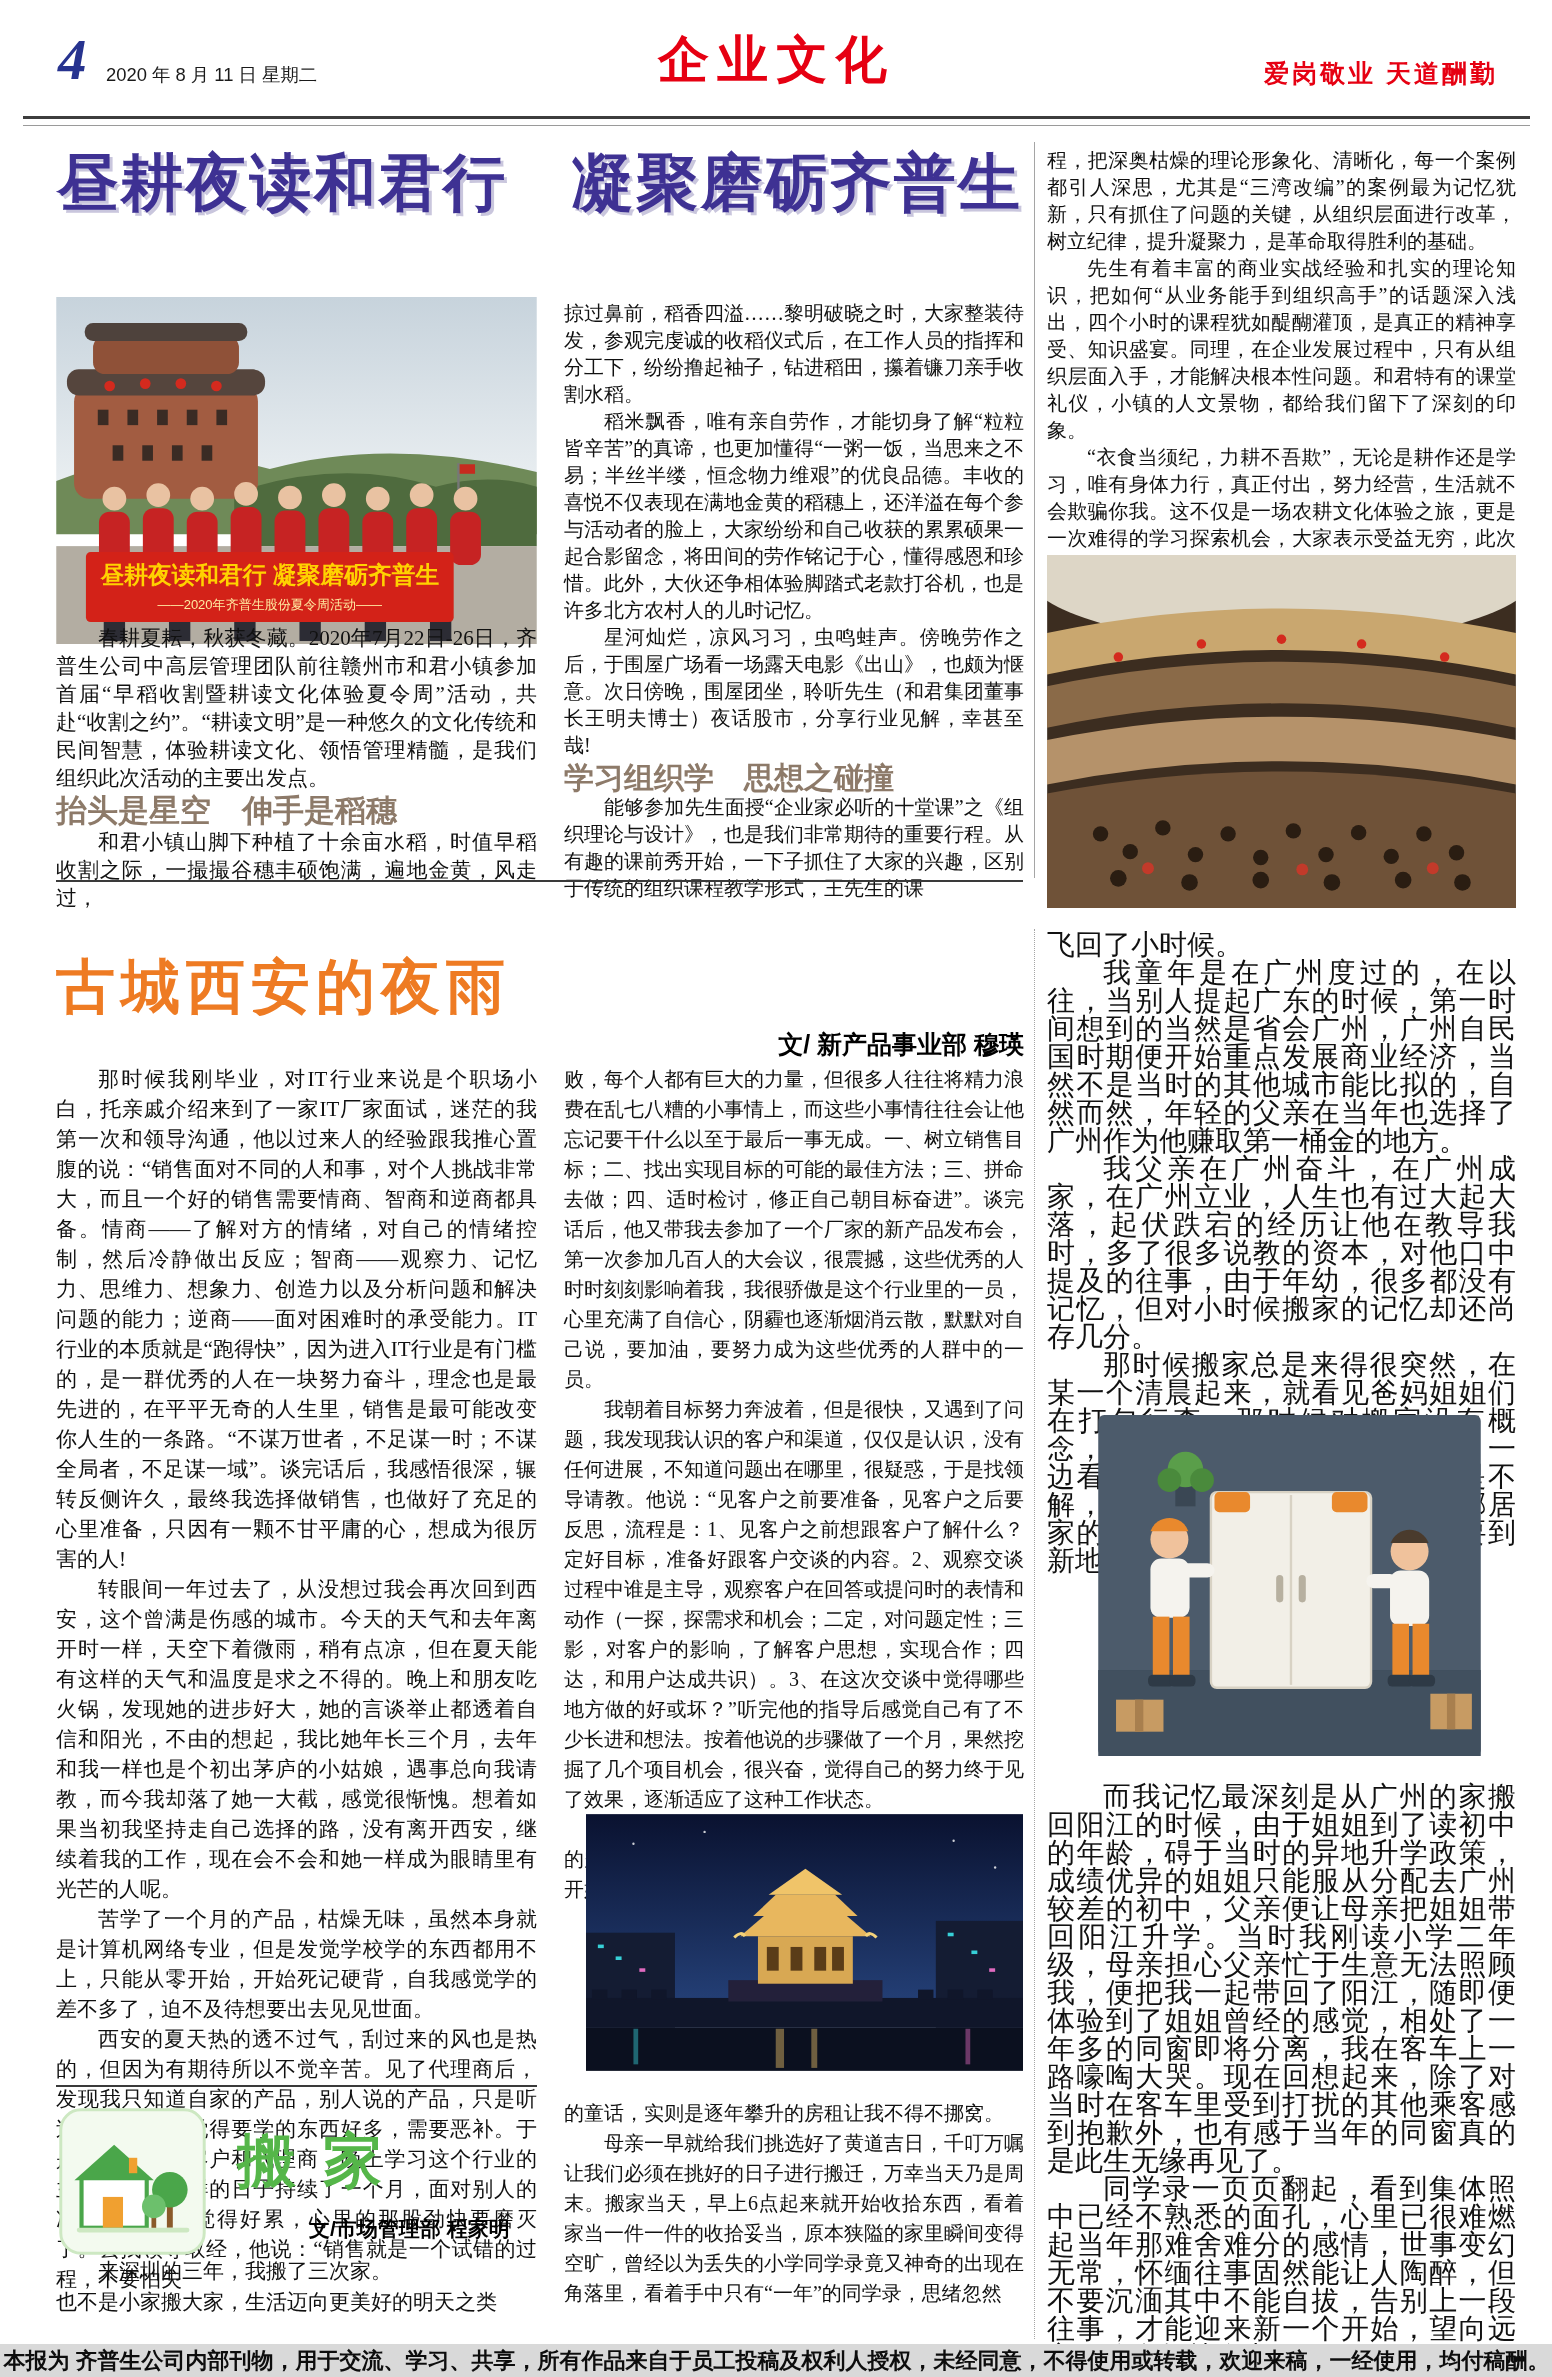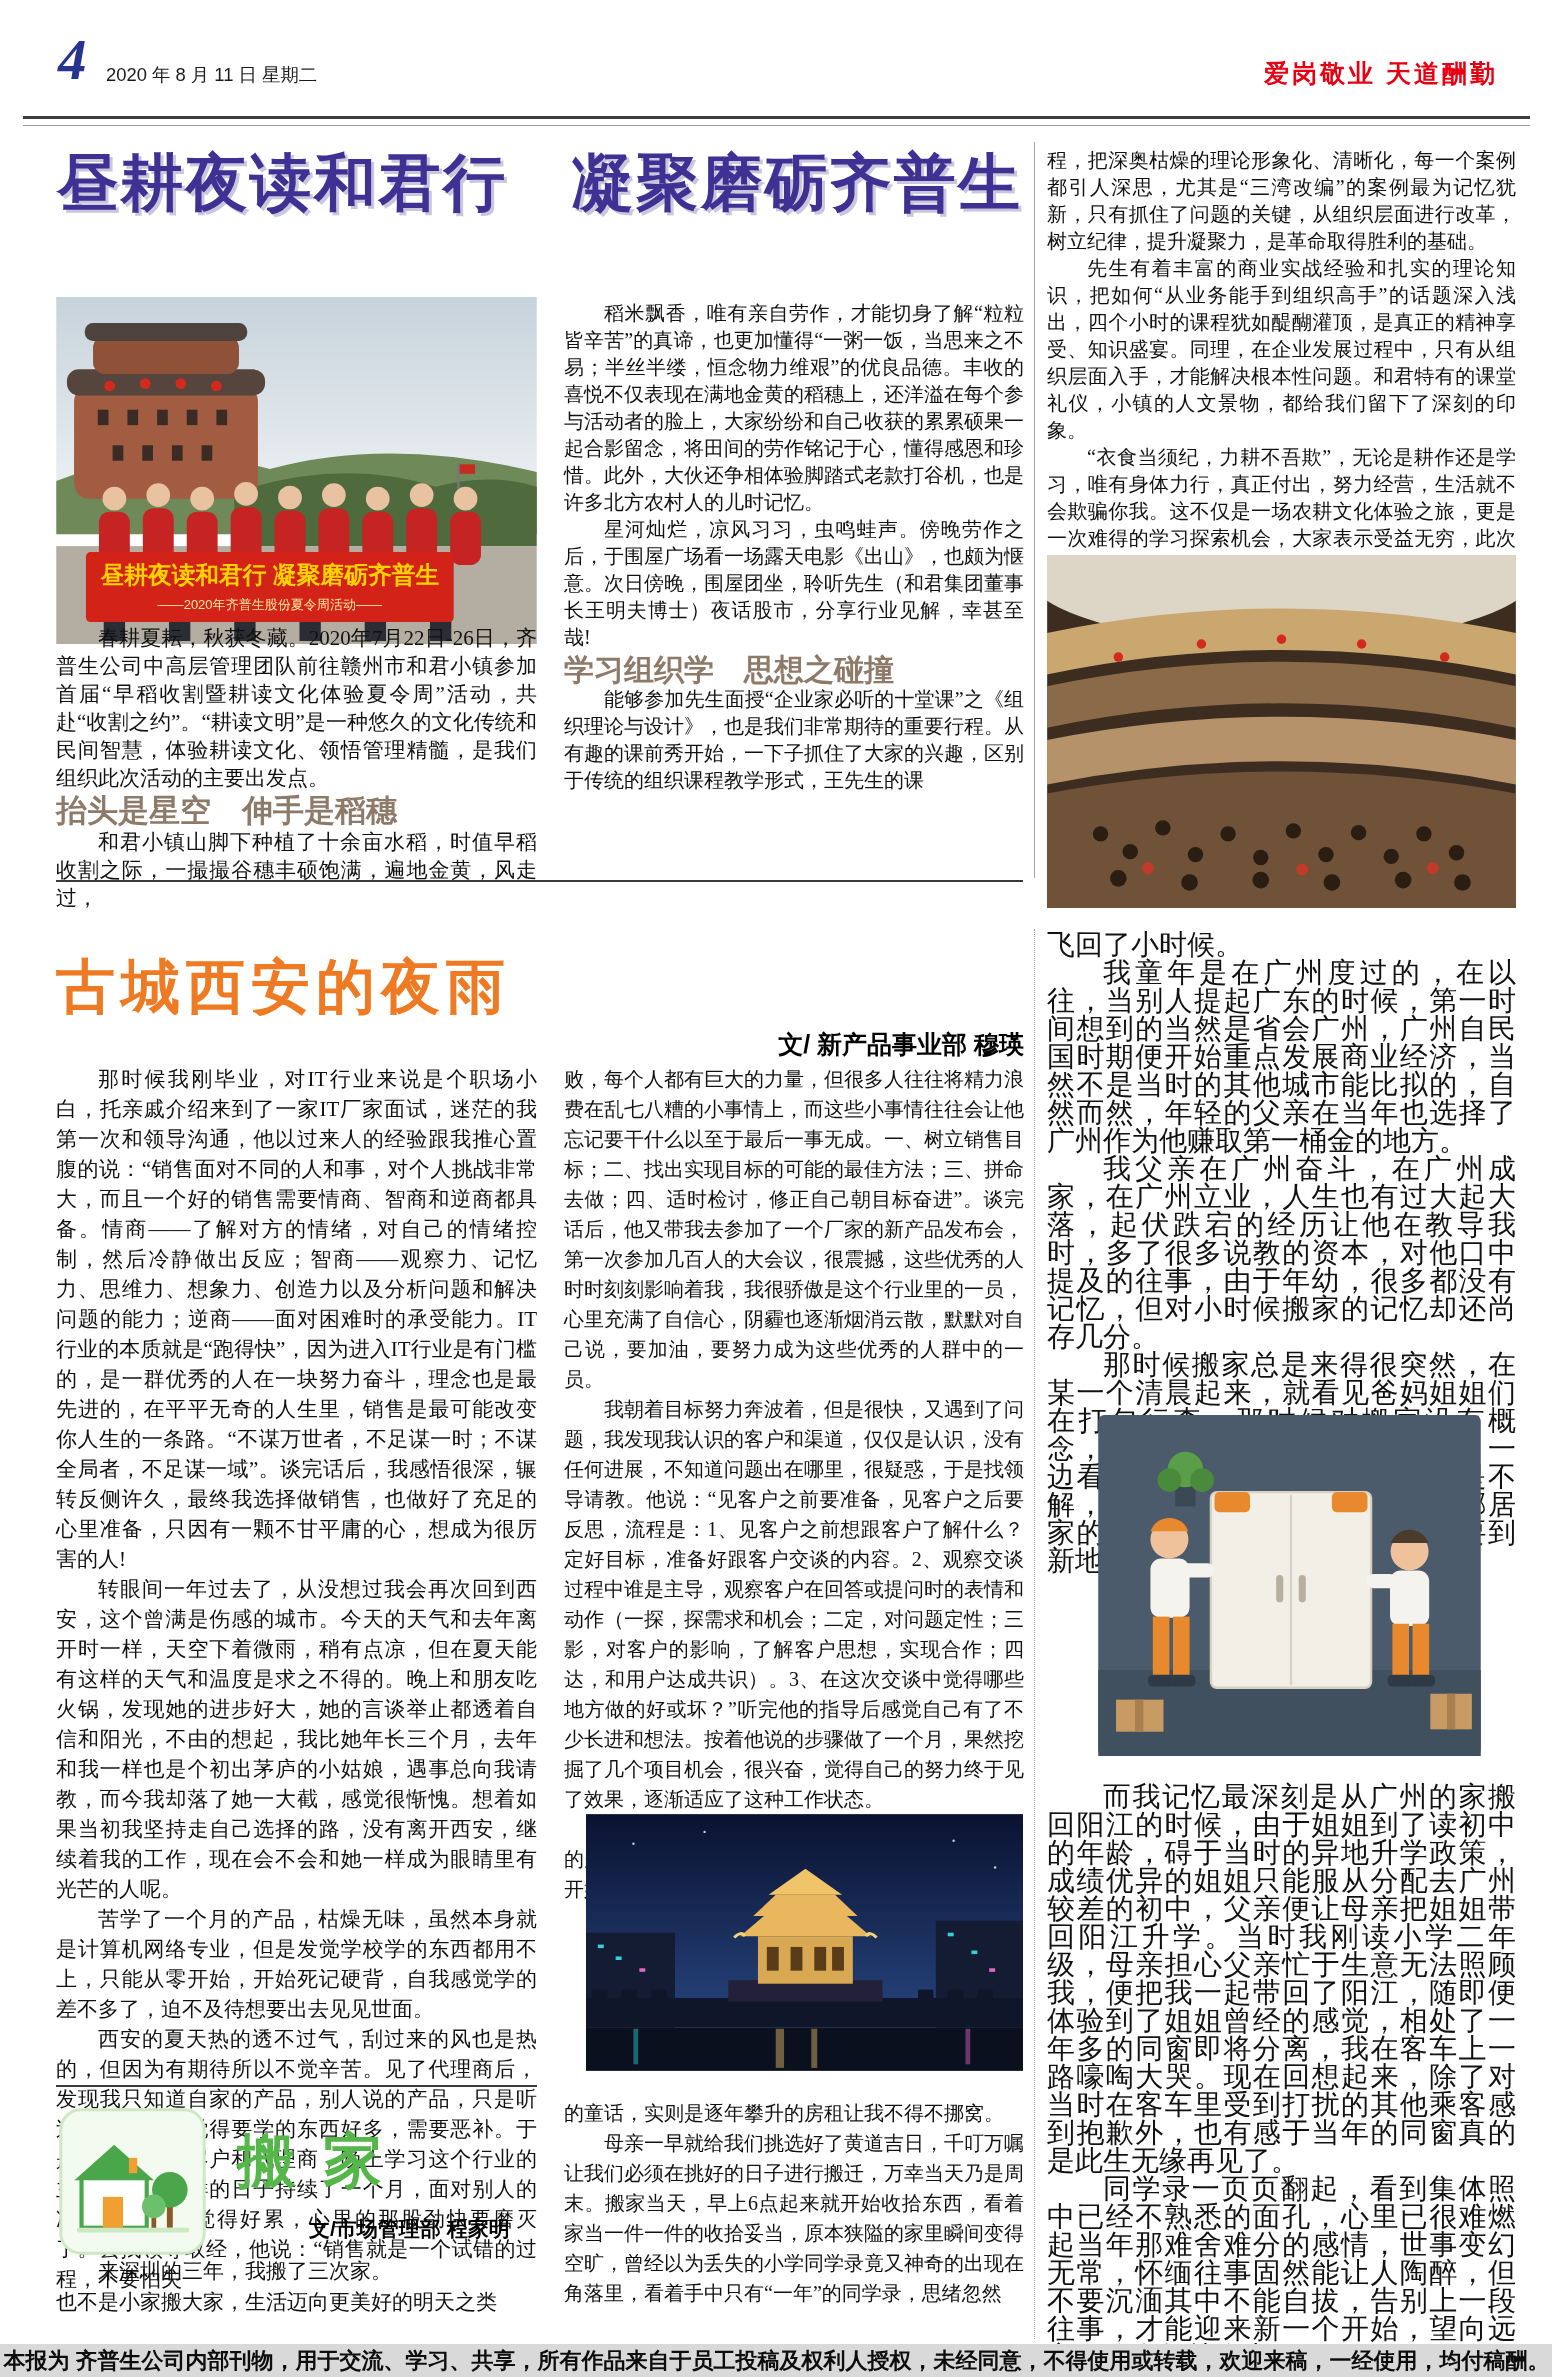--- a/index.html
+++ b/index.html
@@ -59,20 +59,21 @@
 </style>
 </head>
 <body>
 
 <div id="page">
 
   <div class="abs" style="left:58px;top:31px;">
     <span class="pagenum">4</span>
   </div>
   <div class="abs date" style="left:106px;top:62px;">2020 年 8 月 11 日  星期二</div>
+  <div class="abs section-title" style="left:50%;top:26px;transform:translateX(-50%);">企业文化</div>
   <div class="abs slogan" style="right:55px;top:57px;">爱岗敬业  天道酬勤</div>
   <div class="abs hrule" style="left:22.6px;right:22.6px;top:116px;height:3px;"></div>
   <div class="abs hrule2" style="left:22.6px;right:22.6px;top:125px;height:1.2px;"></div>
 
   <div class="abs a1-headline" style="left:56px;top:141px;">昼耕夜读和君行　凝聚磨砺齐普生</div>
 
   <figure class="abs" style="left:56px;top:297px;width:481px;height:347px;">
     <svg width="481" height="347" viewBox="0 0 810 585">
       <defs>
         <linearGradient id="sky1" x1="0" y1="0" x2="0" y2="1">
@@ -151,20 +152,21 @@
     </svg>
   </figure>
 
   <div class="abs body a1c1" style="left:56px;top:624px;">
     <p>春耕夏耘，秋获冬藏。2020年7月22日-26日，齐普生公司中高层管理团队前往赣州市和君小镇参加首届“早稻收割暨耕读文化体验夏令周”活动，共赴“收割之约”。“耕读文明”是一种悠久的文化传统和民间智慧，体验耕读文化、领悟管理精髓，是我们组织此次活动的主要出发点。</p>
     <p class="subhead">抬头是星空　伸手是稻穗</p>
     <p>和君小镇山脚下种植了十余亩水稻，时值早稻收割之际，一撮撮谷穗丰硕饱满，遍地金黄，风走过，</p>
   </div>
 
   <div class="abs body a1c2" style="left:564px;top:300px;">
+    <p class="cont">掠过鼻前，稻香四溢……黎明破晓之时，大家整装待发，参观完虔诚的收稻仪式后，在工作人员的指挥和分工下，纷纷撸起袖子，钻进稻田，攥着镰刀亲手收割水稻。</p>
     <p>稻米飘香，唯有亲自劳作，才能切身了解“粒粒皆辛苦”的真谛，也更加懂得“一粥一饭，当思来之不易；半丝半缕，恒念物力维艰”的优良品德。丰收的喜悦不仅表现在满地金黄的稻穗上，还洋溢在每个参与活动者的脸上，大家纷纷和自己收获的累累硕果一起合影留念，将田间的劳作铭记于心，懂得感恩和珍惜。此外，大伙还争相体验脚踏式老款打谷机，也是许多北方农村人的儿时记忆。</p>
     <p>星河灿烂，凉风习习，虫鸣蛙声。傍晚劳作之后，于围屋广场看一场露天电影《出山》，也颇为惬意。次日傍晚，围屋团坐，聆听先生（和君集团董事长王明夫博士）夜话股市，分享行业见解，幸甚至哉!</p>
     <p class="subhead">学习组织学　思想之碰撞</p>
     <p>能够参加先生面授“企业家必听的十堂课”之《组织理论与设计》，也是我们非常期待的重要行程。从有趣的课前秀开始，一下子抓住了大家的兴趣，区别于传统的组织课程教学形式，王先生的课</p>
   </div>
 
   <div class="abs body a1c3" style="left:1047px;top:147px;">
     <p class="cont">程，把深奥枯燥的理论形象化、清晰化，每一个案例都引人深思，尤其是“三湾改编”的案例最为记忆犹新，只有抓住了问题的关键，从组织层面进行改革，树立纪律，提升凝聚力，是革命取得胜利的基础。</p>
     <p>先生有着丰富的商业实战经验和扎实的理论知识，把如何“从业务能手到组织高手”的话题深入浅出，四个小时的课程犹如醍醐灌顶，是真正的精神享受、知识盛宴。同理，在企业发展过程中，只有从组织层面入手，才能解决根本性问题。和君特有的课堂礼仪，小镇的人文景物，都给我们留下了深刻的印象。</p>
     <p>“衣食当须纪，力耕不吾欺”，无论是耕作还是学习，唯有身体力行，真正付出，努力经营，生活就不会欺骗你我。这不仅是一场农耕文化体验之旅，更是一次难得的学习探索机会，大家表示受益无穷，此次团建活动圆满落幕。</p>

